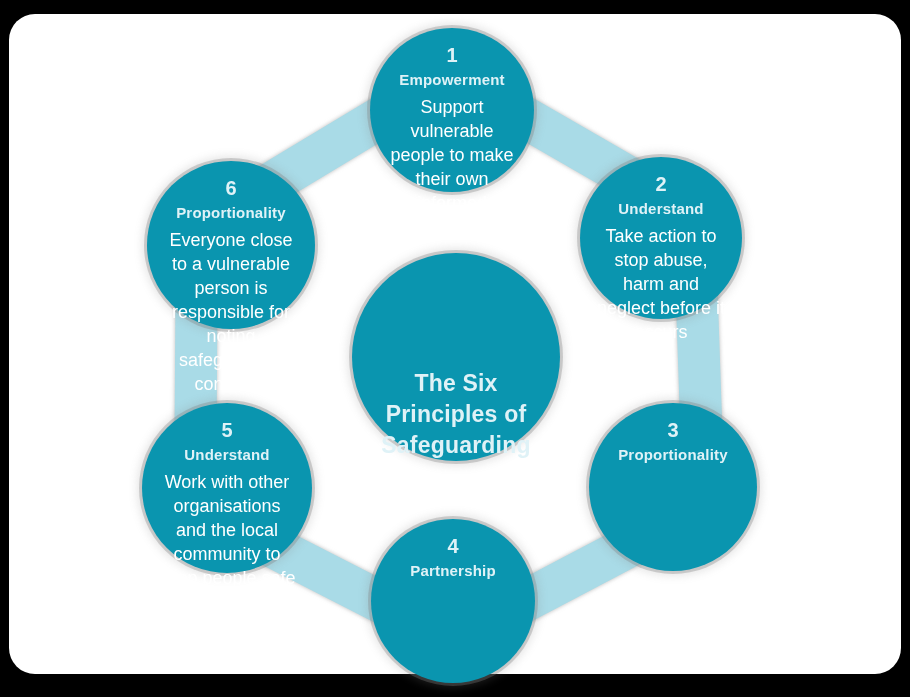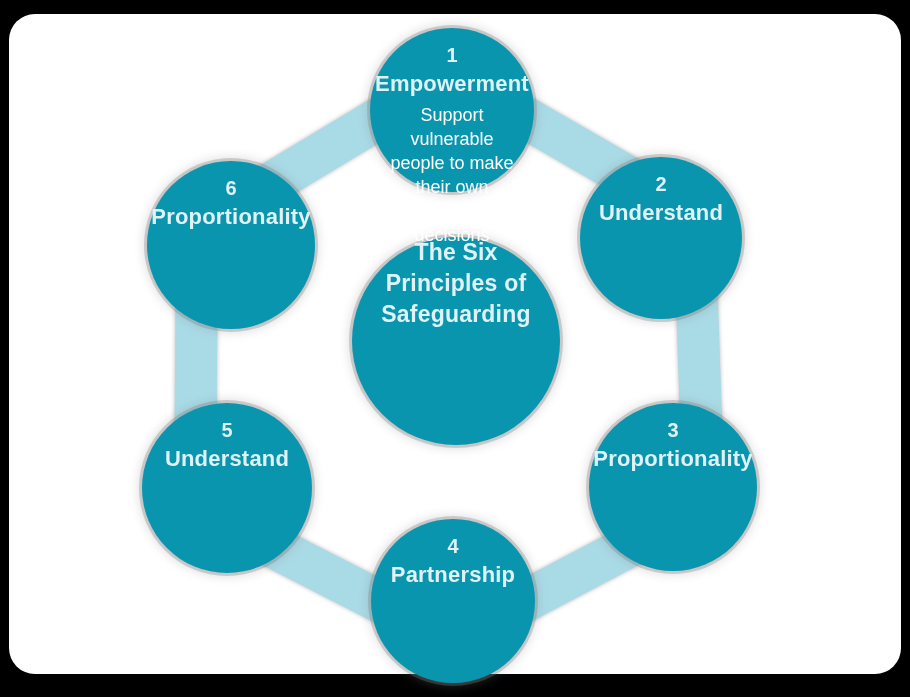--- a/index.html
+++ b/index.html
@@ -38,41 +38,41 @@
     width: 164px; height: 164px;
     display: flex; flex-direction: column; align-items: center;
     padding-top: 15px;
   }
   .node-number {
     font-size: 20px; font-weight: 700;
     color: var(--heading-text, #dff2f7);
     line-height: 1.25;
   }
   .node-title {
-    font-size: 22px; font-weight: 700;
+    font-size: 15px; font-weight: 700;
     letter-spacing: 0.2px;
     color: var(--heading-text, #dff2f7);
     margin: 3px 0 7px 0;
     line-height: 1.2;
   }
   .node-desc {
     font-size: 18px; line-height: 1.33;
     width: 138px;
     color: var(--node-text, #ffffff);
   }
   .n1 { left: 370px; top: 28px; }
   .n2 { left: 580px; top: 157px; width: 162px; height: 162px; }
   .n3 { left: 589px; top: 403px; width: 168px; height: 168px; }
   .n4 { left: 371px; top: 519px; }
   .n5 { left: 142px; top: 403px; width: 170px; height: 170px; }
   .n6 { left: 147px; top: 161px; width: 168px; height: 168px; }
   .hub {
-    left: 352px; top: 237px;
+    left: 352px; top: 253px;
     width: 208px; height: 208px;
-    display: flex; align-items: flex-start; justify-content: center;
+    display: flex; align-items: flex-end; justify-content: center;
   }
   .hub-title {
     width: 178px;
     font-size: 23px; font-weight: 700;
     line-height: 1.35;
     letter-spacing: 0.2px;
     color: var(--heading-text, #dff2f7);
   }
 </style>
 </head>
@@ -90,33 +90,36 @@
 
 <div class="node n1">
   <div class="node-number">1</div>
   <div class="node-title">Empowerment</div>
   <div class="node-desc">Support vulnerable people to make their own informed decisions</div>
 </div>
 
 <div class="node n2">
   <div class="node-number">2</div>
   <div class="node-title">Understand</div>
+  <div class="node-desc">Take action to stop abuse, harm and neglect before it occurs</div>
 </div>
 
 <div class="node n3">
   <div class="node-number">3</div>
   <div class="node-title">Proportionality</div>
 </div>
 
 <div class="node n4">
   <div class="node-number">4</div>
   <div class="node-title">Partnership</div>
 </div>
 
 <div class="node n5">
   <div class="node-number">5</div>
   <div class="node-title">Understand</div>
+  <div class="node-desc">Work with other organisations and the local community to keep people safe</div>
 </div>
 
 <div class="node n6">
   <div class="node-number">6</div>
   <div class="node-title">Proportionality</div>
+  <div class="node-desc">Everyone close to a vulnerable person is responsible for noting safeguarding concerns</div>
 </div>
 
 </body></html>

